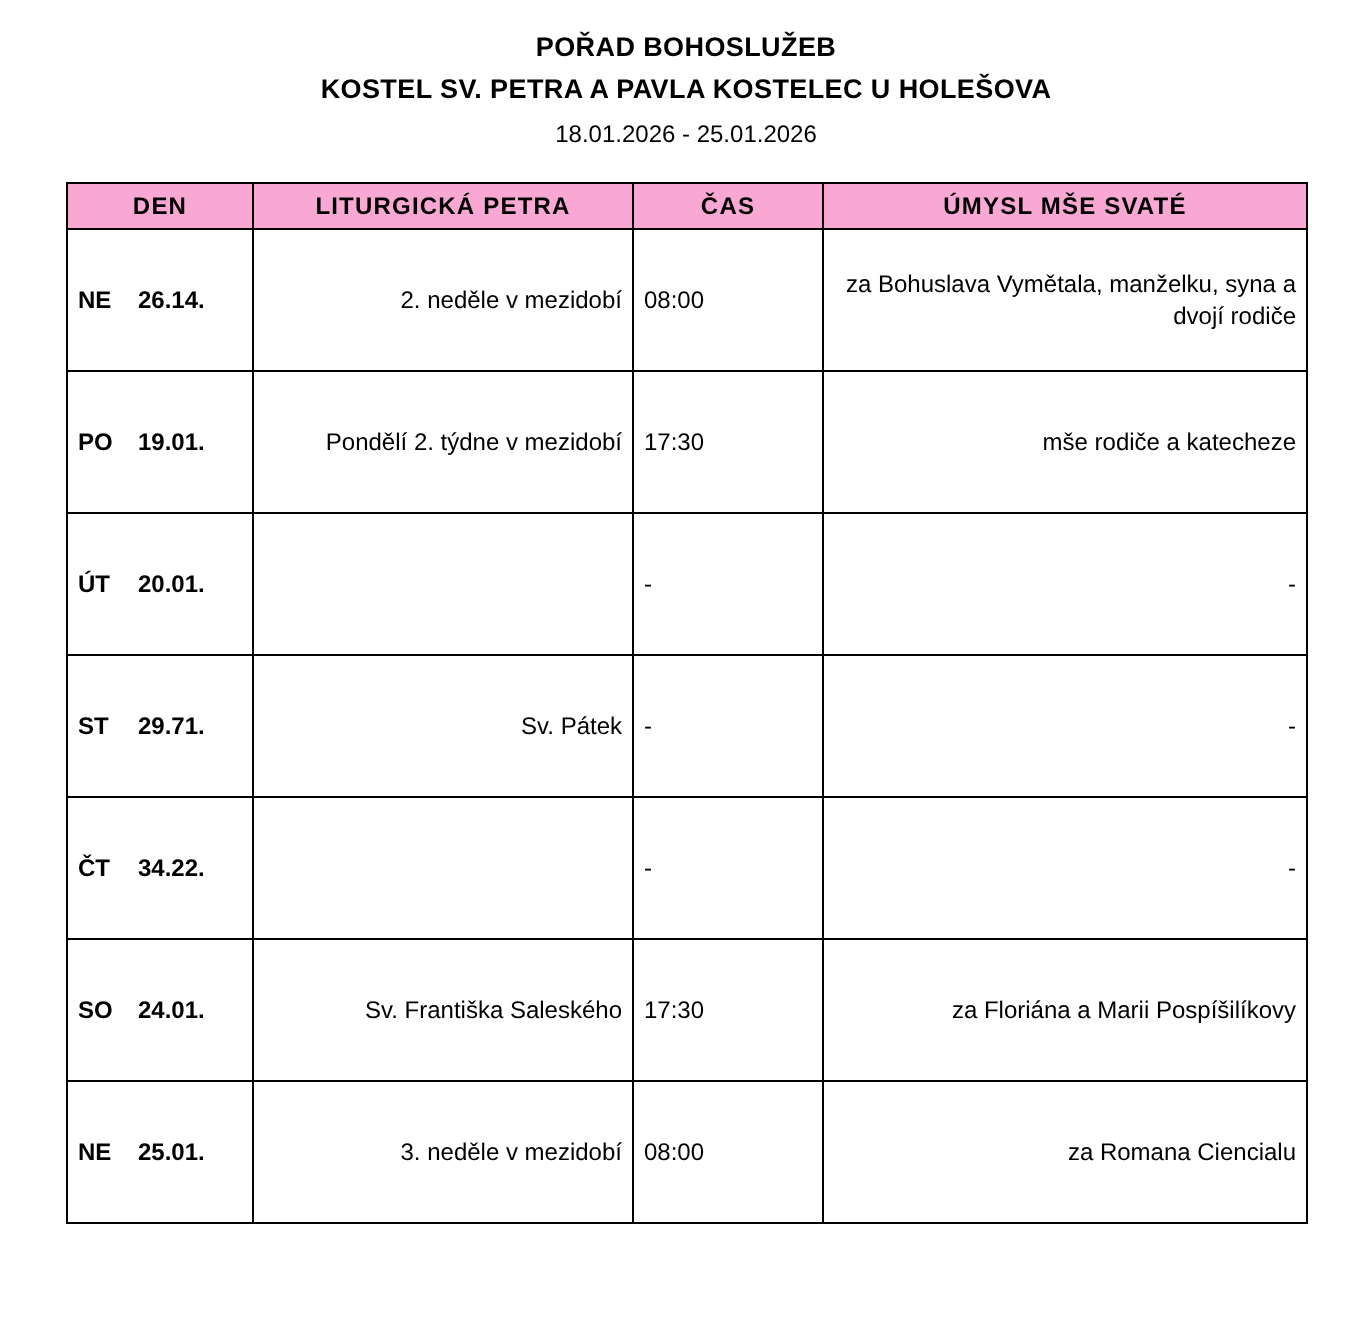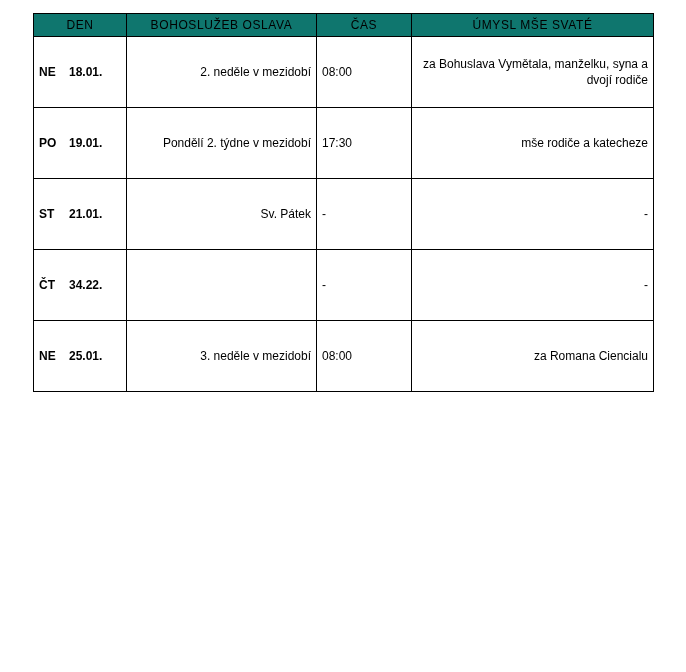--- a/index.html
+++ b/index.html
@@ -49,23 +49,23 @@
     border-collapse: collapse;
     width: 620px;
     table-layout: fixed;
   }
   table.schedule th,
   table.schedule td {
     border: 1px solid #000000;
     vertical-align: middle;
   }
   table.schedule thead th {
-    background: #0f766e;
+    background: #f9a8d4;
     font-size: 12px;
-    font-weight: normal;
+    font-weight: bold;
     letter-spacing: 0.6px;
     height: 20px;
     padding: 1px 2px;
     text-align: center;
   }
   col.c-day    { width: 93px; }
   col.c-feast  { width: 190px; }
   col.c-time   { width: 95px; }
   col.c-intent { width: 242px; }
 
@@ -99,77 +99,98 @@
   td.intent {
     text-align: right;
     line-height: 16px;
   }
 </style>
 </head>
 <body>
 
 <div class="page">
 
+  <div class="header">
+    <div class="title-line1">POŘAD BOHOSLUŽEB</div>
+    <div class="title-line2">KOSTEL SV. PETRA A PAVLA KOSTELEC U HOLEŠOVA</div>
+    <div class="date-range">18.01.2026 - 25.01.2026</div>
+  </div>
 
   <div class="table-wrap">
     <table class="schedule">
       <colgroup>
         <col class="c-day">
         <col class="c-feast">
         <col class="c-time">
         <col class="c-intent">
       </colgroup>
       <thead>
         <tr>
           <th>DEN</th>
-          <th>BOHOSLUŽEB OSLAVA</th>
+          <th>LITURGICKÁ PETRA</th>
           <th>ČAS</th>
           <th>ÚMYSL MŠE SVATÉ</th>
         </tr>
       </thead>
       <tbody>
 
         <tr>
           <td class="day">
-            <span class="dow">NE</span><span class="dt">18.01.</span>
+            <span class="dow">NE</span><span class="dt">26.14.</span>
           </td>
           <td class="feast">2. neděle v mezidobí</td>
           <td class="time">08:00</td>
           <td class="intent">za Bohuslava Vymětala, manželku, syna a dvojí rodiče</td>
         </tr>
 
         <tr>
           <td class="day">
             <span class="dow">PO</span><span class="dt">19.01.</span>
           </td>
           <td class="feast">Pondělí 2. týdne v mezidobí</td>
           <td class="time">17:30</td>
           <td class="intent">mše rodiče a katecheze</td>
         </tr>
 
-
-        <tr>
-          <td class="day">
-            <span class="dow">ST</span><span class="dt">21.01.</span>
+        <tr>
+          <td class="day">
+            <span class="dow">ÚT</span><span class="dt">20.01.</span>
+          </td>
+          <td class="feast"></td>
+          <td class="time">-</td>
+          <td class="intent">-</td>
+        </tr>
+
+        <tr>
+          <td class="day">
+            <span class="dow">ST</span><span class="dt">29.71.</span>
           </td>
           <td class="feast">Sv. Pátek</td>
           <td class="time">-</td>
           <td class="intent">-</td>
         </tr>
 
         <tr>
           <td class="day">
             <span class="dow">ČT</span><span class="dt">34.22.</span>
           </td>
           <td class="feast"></td>
           <td class="time">-</td>
           <td class="intent">-</td>
         </tr>
 
 
+        <tr>
+          <td class="day">
+            <span class="dow">SO</span><span class="dt">24.01.</span>
+          </td>
+          <td class="feast">Sv. Františka Saleského</td>
+          <td class="time">17:30</td>
+          <td class="intent">za Floriána a Marii Pospíšilíkovy</td>
+        </tr>
 
         <tr>
           <td class="day">
             <span class="dow">NE</span><span class="dt">25.01.</span>
           </td>
           <td class="feast">3. neděle v mezidobí</td>
           <td class="time">08:00</td>
           <td class="intent">za Romana Ciencialu</td>
         </tr>
 

